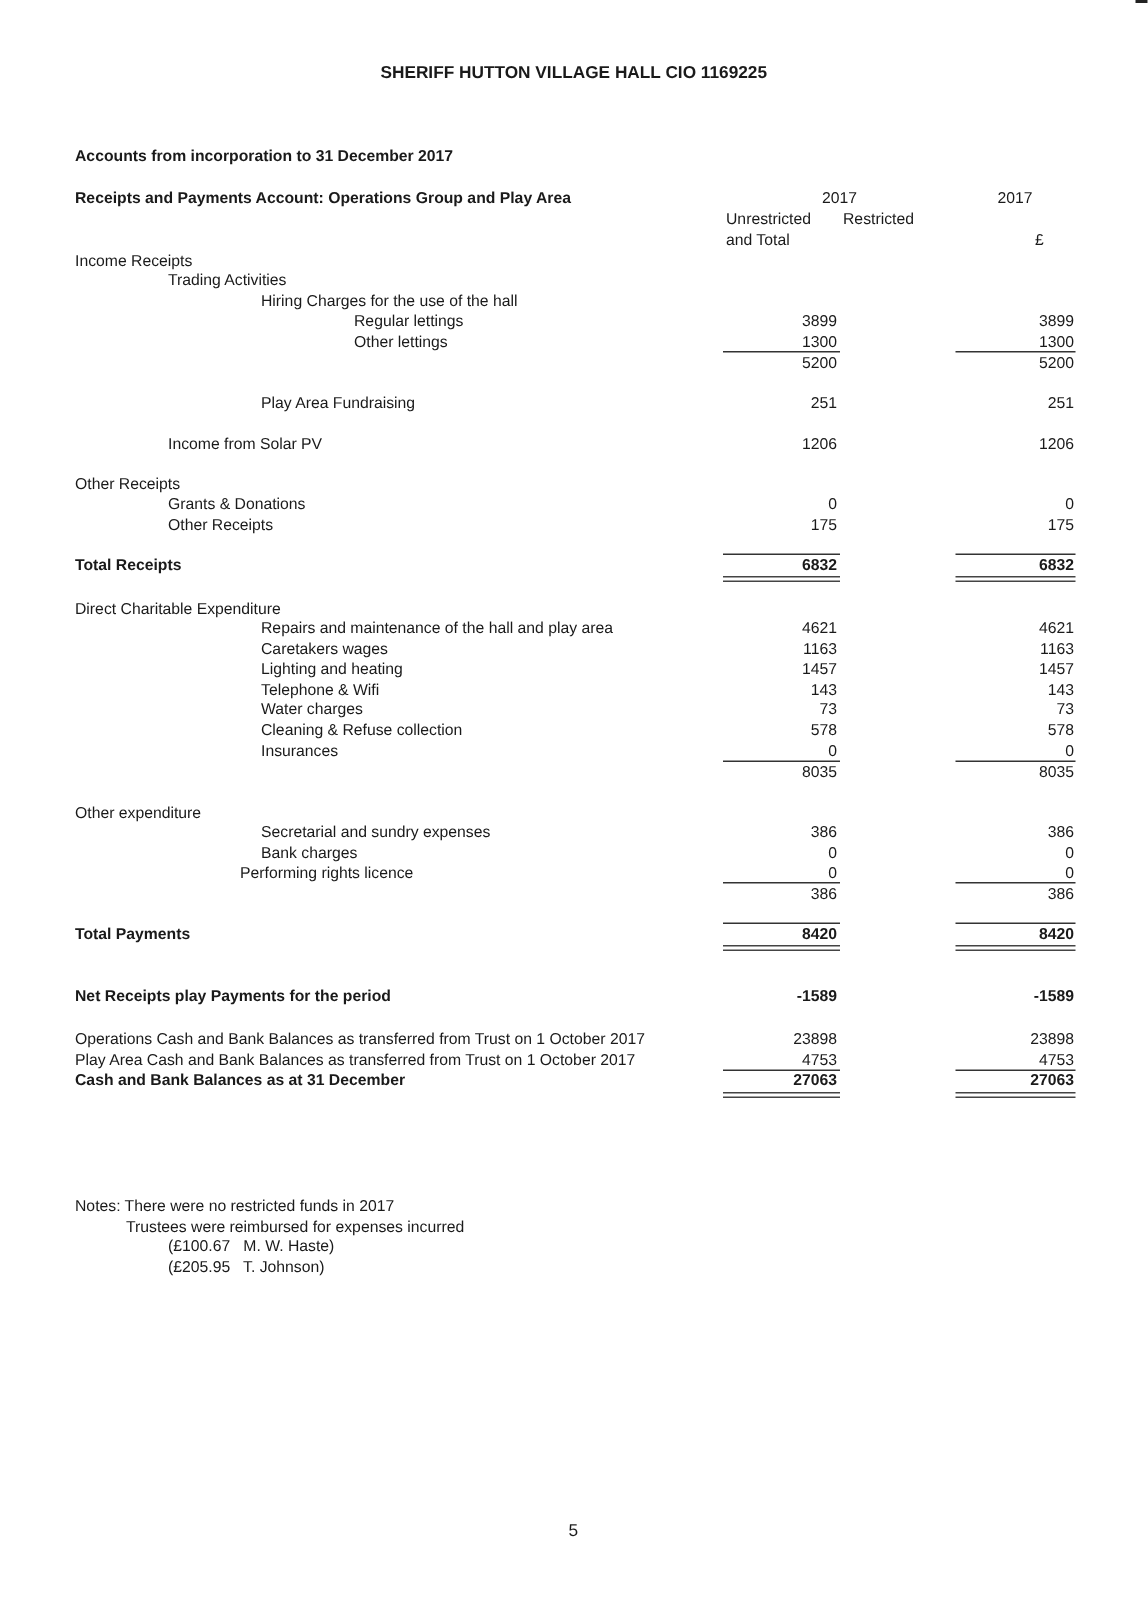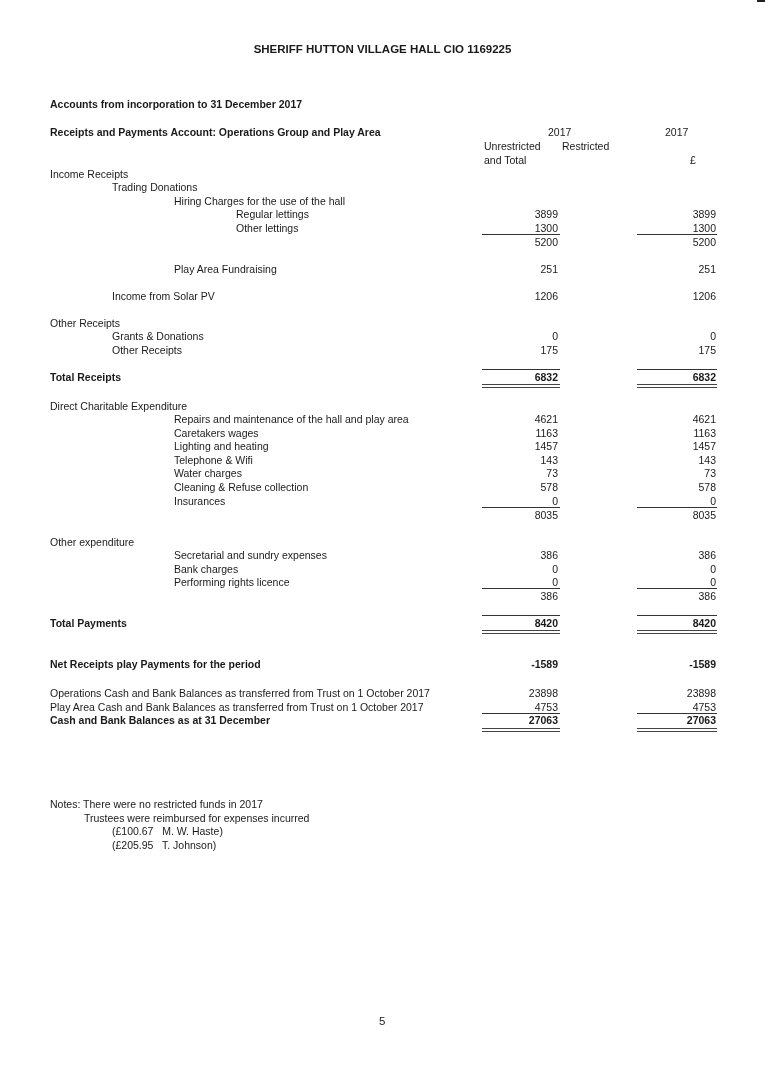--- a/index.html
+++ b/index.html
@@ -28,21 +28,21 @@
 <div class="abs bold" style="left:50px;top:126px;">Receipts and Payments Account:  Operations Group and Play Area</div>
 
 <div class="abs" style="left:548px;top:126px;">2017</div>
 <div class="abs" style="left:665px;top:126px;">2017</div>
 <div class="abs" style="left:484px;top:140px;">Unrestricted</div>
 <div class="abs" style="left:562px;top:140px;">Restricted</div>
 <div class="abs" style="left:484px;top:154px;">and Total</div>
 <div class="abs" style="left:690px;top:154px;">£</div>
 
 <div class="abs" style="left:50px;top:168px;">Income Receipts</div>
-<div class="abs" style="left:112px;top:181px;">Trading Donations</div>
+<div class="abs" style="left:112px;top:181px;">Trading Activities</div>
 <div class="abs" style="left:174px;top:195px;">Hiring Charges for the use of the hall</div>
 
 <div>
   <div class="abs" style="left:236px;top:208px;">Regular lettings</div>
   <div class="abs c1" style="top:208px;">3899</div>
   <div class="abs c2" style="top:208px;">3899</div>
 </div>
 <div>
   <div class="abs" style="left:236px;top:222px;">Other lettings</div>
   <div class="abs c1" style="top:222px;">1300</div>
@@ -132,21 +132,21 @@
   <div class="abs" style="left:174px;top:549px;">Secretarial  and sundry expenses</div>
   <div class="abs c1" style="top:549px;">386</div>
   <div class="abs c2" style="top:549px;">386</div>
 </div>
 <div>
   <div class="abs" style="left:174px;top:563px;">Bank charges</div>
   <div class="abs c1" style="top:563px;">0</div>
   <div class="abs c2" style="top:563px;">0</div>
 </div>
 <div>
-  <div class="abs" style="left:174px;top:576px;">Performing rights licence</div>
+  <div class="abs" style="left:160px;top:576px;">Performing rights licence</div>
   <div class="abs c1" style="top:576px;">0</div>
   <div class="abs c2" style="top:576px;">0</div>
 </div>
 <div class="rule r1" style="top:588px;"></div>
 <div class="rule r2" style="top:588px;"></div>
 <div class="abs c1" style="top:590px;">386</div>
 <div class="abs c2" style="top:590px;">386</div>
 
 <div class="rule r1" style="top:615px;"></div>
 <div class="rule r2" style="top:615px;"></div>

